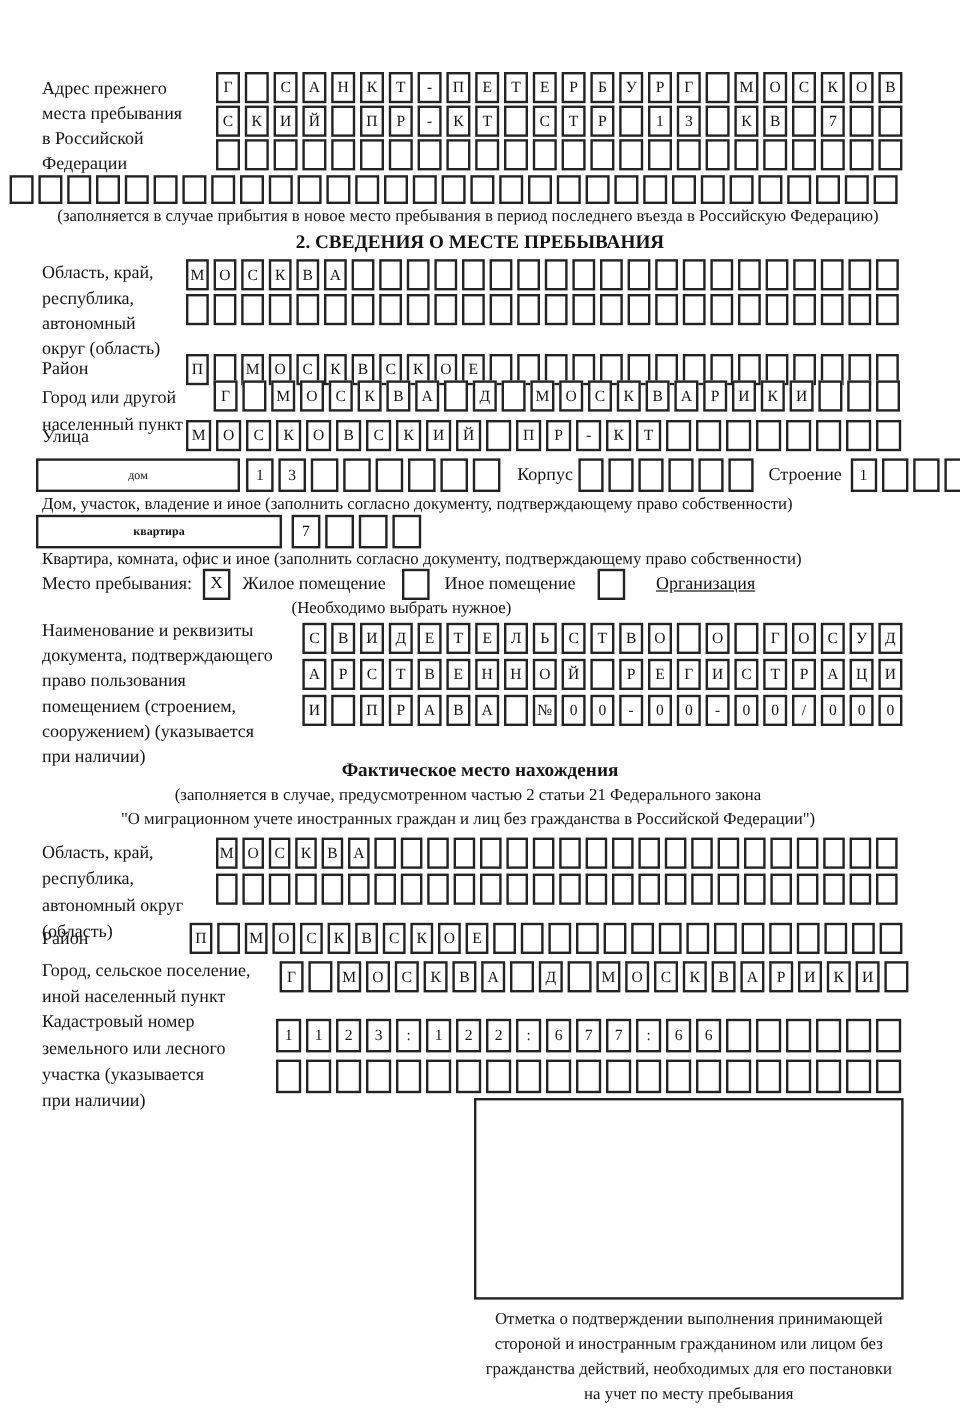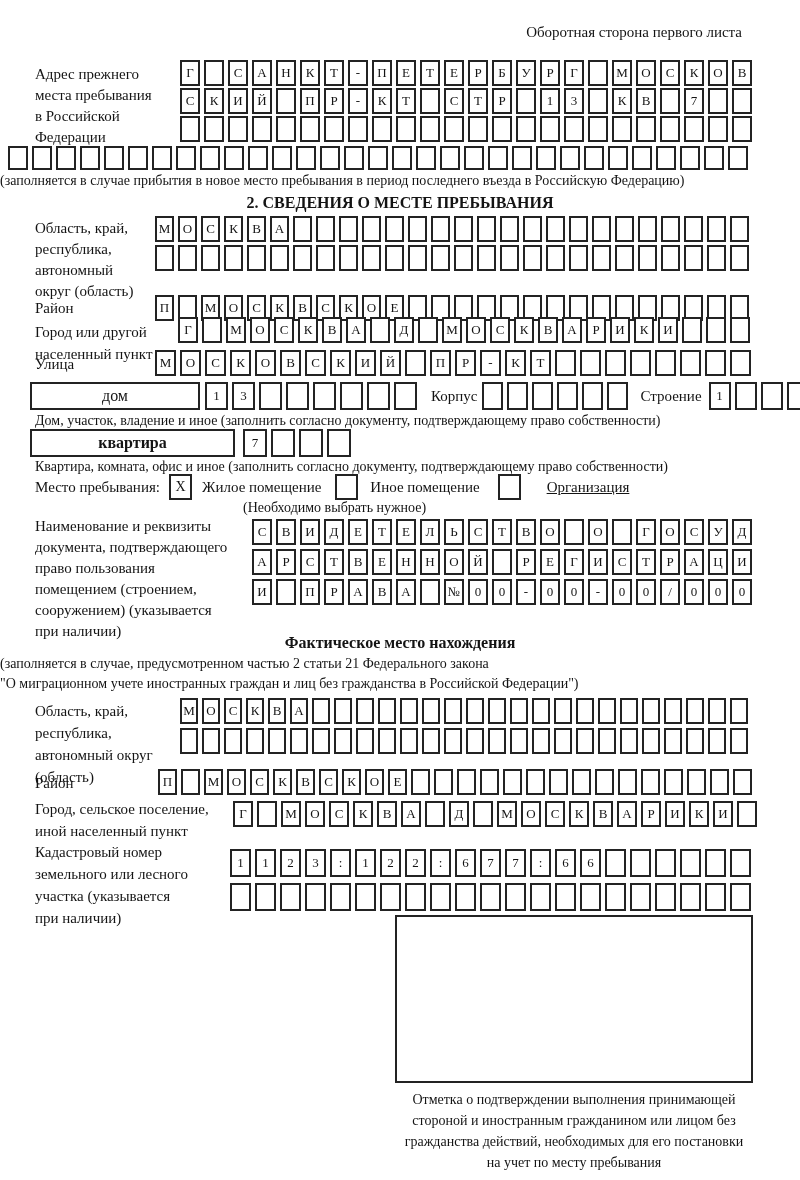--- a/index.html
+++ b/index.html
@@ -2,48 +2,47 @@
 <html><head>
 <meta charset="utf-8">
 <style>
   html,body{margin:0;padding:0;background:#fff;}
   .page{position:relative;width:800px;height:1180px;background:#fff;color:#141414;
         font-family:"Liberation Serif", "DejaVu Serif", serif;overflow:hidden;}
   .abs{position:absolute;}
   .label{font-size:15px;line-height:21px;}
   .lh22 .line{line-height:22px;}
   .lh21 .line{line-height:21px;}
-  .caption{font-size:14px;width:780px;left:0;}
+  .caption{font-size:14px;text-align:center;width:780px;left:0;}
   .caption-left{font-size:14px;}
   .title{font-size:16px;font-weight:bold;text-align:center;width:800px;left:0;}
   .cells{display:flex;gap:4px;}
   .cells + .cells{margin-top:3px;}
   .s1 .cells + .cells{margin-top:2px;}
   .cell{flex:0 0 auto;box-sizing:border-box;width:var(--cw,20px);height:var(--ch,26px);
         border:2px solid #232323;display:flex;align-items:center;justify-content:center;
         font-size:13px;background:#fff;}
   .docrows .cells + .cells{margin-top:4px;}
   .cadrows .cells + .cells{margin-top:6px;}
   .s3reg .cells + .cells{margin-top:4px;}
   .rectlabel{box-sizing:border-box;border:2px solid #232323;display:flex;align-items:center;
-        justify-content:center;font-size:16px;height:28px;}
+        justify-content:center;font-size:10px;height:28px;}
   .hrow{display:flex;align-items:center;}
   .hrow .label{white-space:nowrap;text-align:center;}
   .checkbox{box-sizing:border-box;width:23px;height:26px;border:2px solid #232323;display:flex;
         align-items:center;justify-content:center;font-size:14px;flex:0 0 auto;}
   .stay{display:flex;align-items:center;font-size:15px;white-space:nowrap;}
   .markrect{box-sizing:border-box;border:2px solid #232323;background:#fff;}
   .center{text-align:center;}
 </style>
 </head>
 <body>
 
 <div class="page">
 
-  <div class="abs label" style="top:22px;right:58px;">Оборотная сторона первого листа</div>
 
   <div class="abs label lh21" style="top:64px;left:35px;width:145px;">
       <div class="line">Адрес прежнего</div>
       <div class="line">места пребывания</div>
       <div class="line">в Российской</div>
       <div class="line">Федерации</div>
     </div>
   <div class="abs s1" style="top:60px;left:180px;">
     <div class="cells" style="--cw:20px">
         <span class="cell">Г</span>

